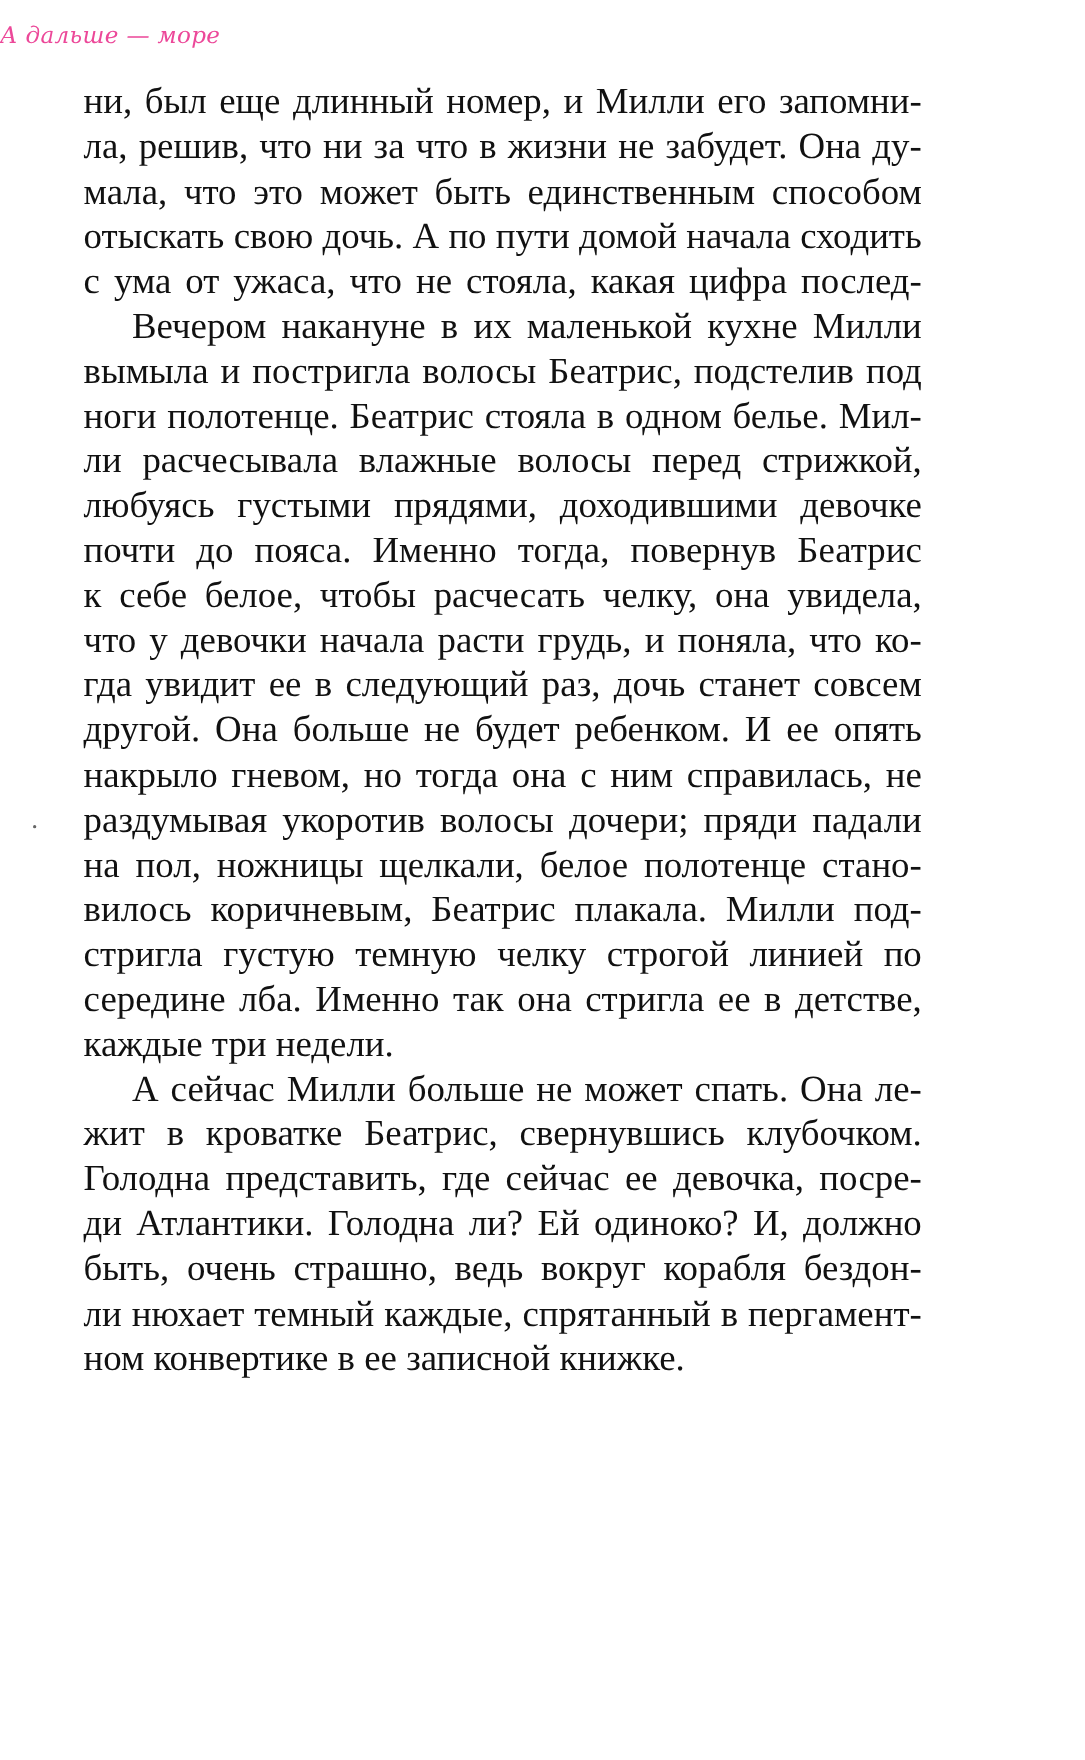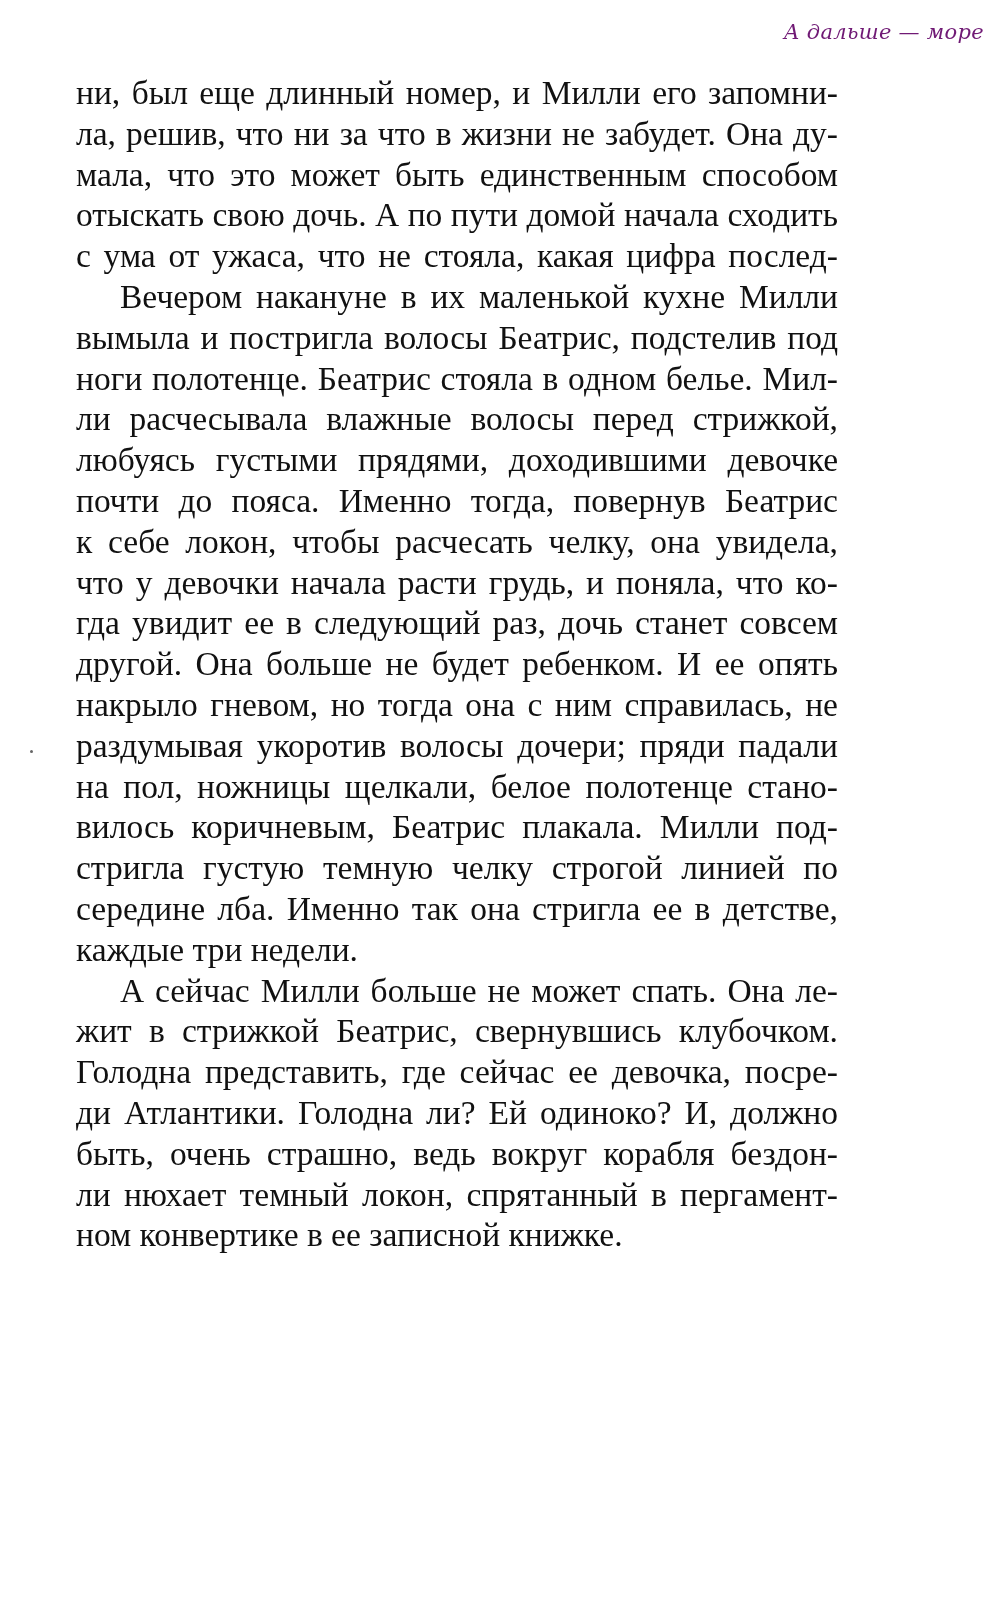--- a/index.html
+++ b/index.html
@@ -12,26 +12,26 @@
       height: 1600px;
       position: relative;
       overflow: hidden;
       color: #111111;
     }
     .running-head {
       position: absolute;
       top: 20px;
       left: 0;
       width: 984px;
-      text-align: right;
+      text-align: left;
       font-family: "DejaVu Serif", serif;
       font-style: italic;
       font-size: 21px;
       letter-spacing: 0.3px;
-      color: #701a75;
+      color: #ec4899;
     }
     .text-block {
       position: absolute;
       top: 73px;
       left: 76px;
       width: 762px;
       font-family: "Liberation Serif", serif;
       font-size: 33.5px;
       line-height: 40.8px;
       color: #111111;
@@ -75,37 +75,37 @@
     <span class="line">с ума от ужаса, что не стояла, какая цифра послед-</span>
   </div>
 
   <div>
     <span class="line indent">Вечером накануне в их маленькой кухне Милли</span>
     <span class="line">вымыла и постригла волосы Беатрис, подстелив под</span>
     <span class="line">ноги полотенце. Беатрис стояла в одном белье. Мил-</span>
     <span class="line">ли расчесывала влажные волосы перед стрижкой,</span>
     <span class="line">любуясь густыми прядями, доходившими девочке</span>
     <span class="line">почти до пояса. Именно тогда, повернув Беатрис</span>
-    <span class="line">к себе локон, чтобы расчесать челку, она увидела,</span>
+    <span class="line">к себе белое, чтобы расчесать челку, она увидела,</span>
     <span class="line">что у девочки начала расти грудь, и поняла, что ко-</span>
     <span class="line">гда увидит ее в следующий раз, дочь станет совсем</span>
     <span class="line">другой. Она больше не будет ребенком. И ее опять</span>
     <span class="line">накрыло гневом, но тогда она с ним справилась, не</span>
     <span class="line">раздумывая укоротив волосы дочери; пряди падали</span>
     <span class="line">на пол, ножницы щелкали, белое полотенце стано-</span>
     <span class="line">вилось коричневым, Беатрис плакала. Милли под-</span>
     <span class="line">стригла густую темную челку строгой линией по</span>
     <span class="line">середине лба. Именно так она стригла ее в детстве,</span>
     <span class="line last">каждые три недели.</span>
   </div>
 
   <div>
     <span class="line indent">А сейчас Милли больше не может спать. Она ле-</span>
-    <span class="line">жит в стрижкой Беатрис, свернувшись клубочком.</span>
+    <span class="line">жит в кроватке Беатрис, свернувшись клубочком.</span>
     <span class="line">Голодна представить, где сейчас ее девочка, посре-</span>
     <span class="line">ди Атлантики. Голодна ли? Ей одиноко? И, должно</span>
     <span class="line">быть, очень страшно, ведь вокруг корабля бездон-</span>
-    <span class="line">ли нюхает темный локон, спрятанный в пергамент-</span>
+    <span class="line">ли нюхает темный каждые, спрятанный в пергамент-</span>
     <span class="line last">ном конвертике в ее записной книжке.</span>
   </div>
 </div>
 
 <div class="speck"></div>
 
 </body></html>

